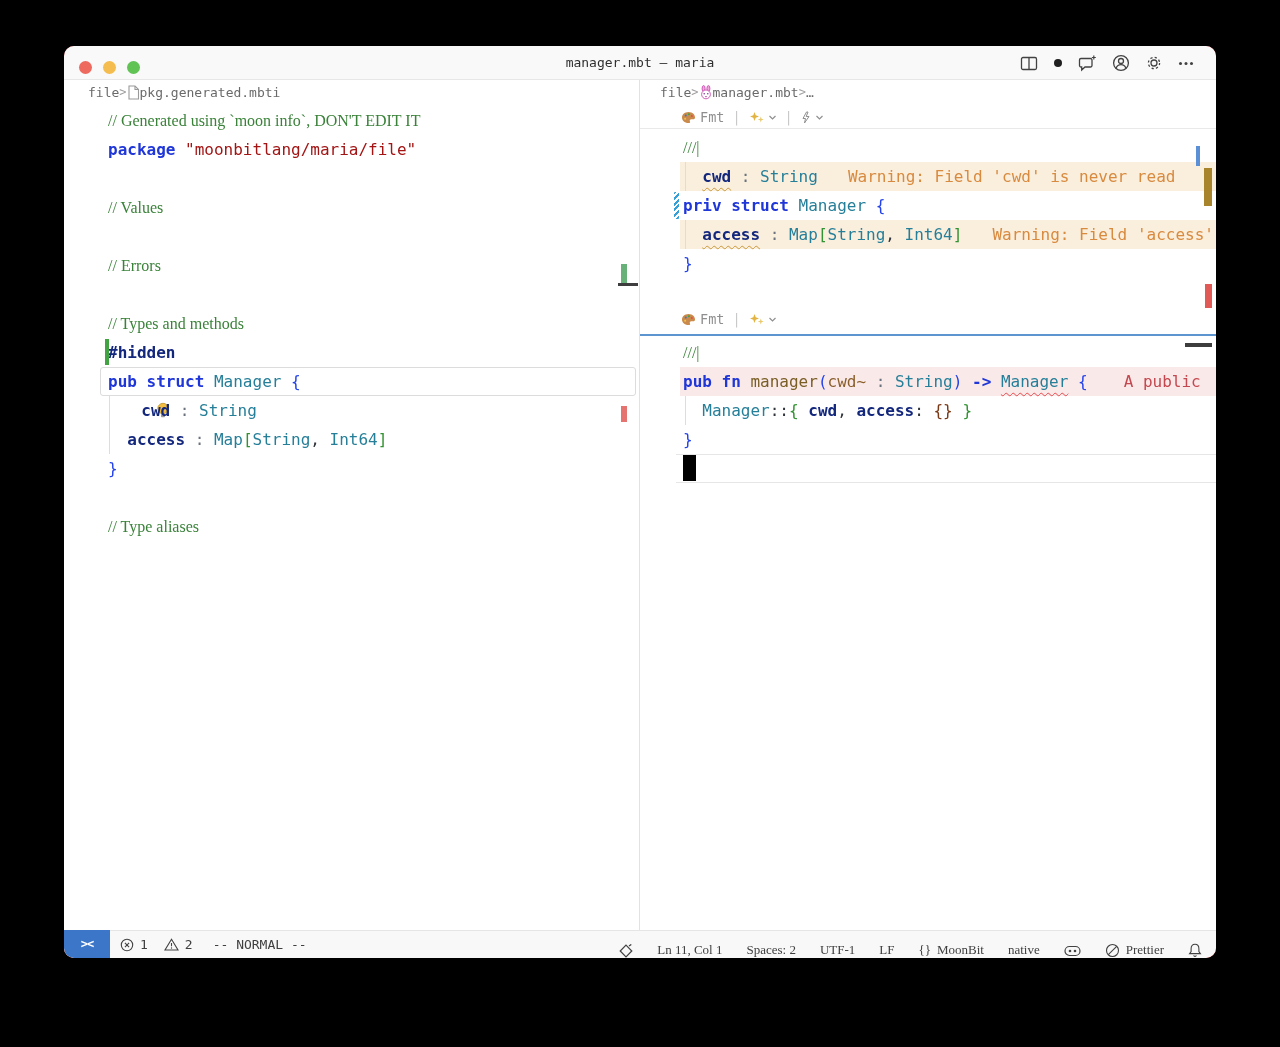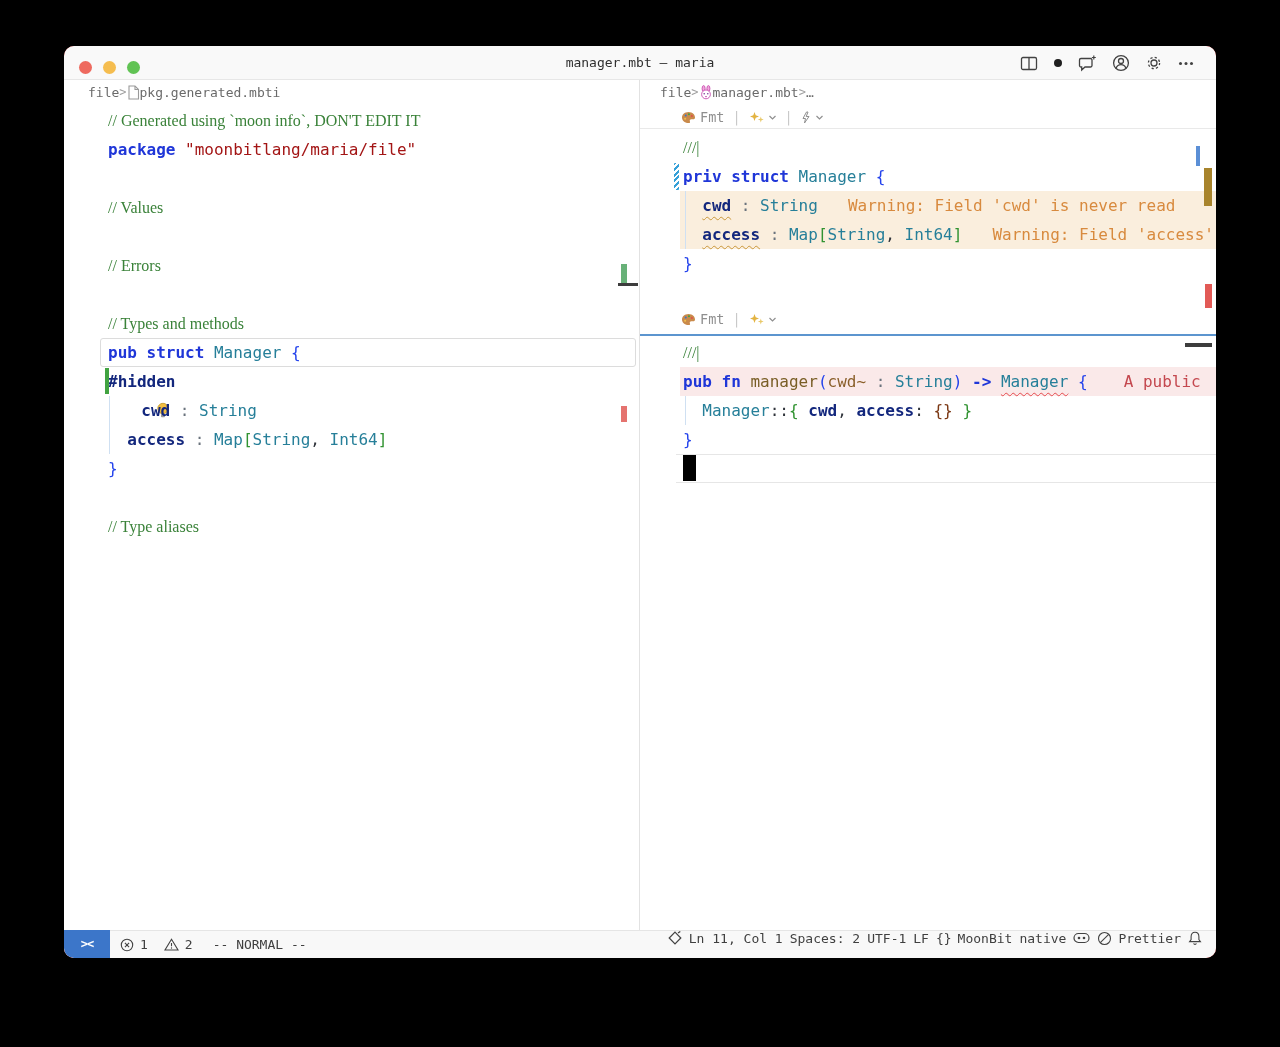--- a/index.html
+++ b/index.html
@@ -76,21 +76,21 @@
   .bluediv{height:2px;background:#5c95cf;margin-bottom:2px;}
   
   .deco{position:absolute;z-index:3;}
   
   .statusbar{position:absolute;left:0;right:0;bottom:0;height:28px;background:#f8f8f8;
              border-top:1px solid #e5e5e5;box-sizing:border-box;font-size:13px;color:#3f3f3f;}
   .remote{position:absolute;left:0;top:-1px;bottom:0;width:46px;background:#3c76c9;color:#fff;
           display:flex;align-items:center;justify-content:center;font-size:12px;font-weight:bold;
           letter-spacing:-1px;border-bottom-left-radius:9px;}
   .sb-left{position:absolute;left:56px;top:0;bottom:0;display:flex;align-items:center;gap:20px;}
-  .sb-right{position:absolute;right:14px;top:0;bottom:0;display:flex;align-items:flex-start;gap:7px;}
+  .sb-right{position:absolute;right:14px;top:0;bottom:0;display:flex;align-items:flex-end;gap:24px;font-family:Liberation Serif, serif;}
   .sb-item{display:flex;align-items:center;gap:6px;}
   .sb-item svg{display:block;}
 </style>
 </head>
 <body>
 
 <div class="window">
 
   <div class="titlebar">
     <div class="tl r"></div>
@@ -154,22 +154,22 @@
       </div>
       <div class="rows" id="left-rows">
           <div class="code-row"><span class="tok-cmt">// Generated using `moon info`, DON'T EDIT IT</span></div>
           <div class="code-row"><span class="tok-kw">package </span><span class="tok-str">"moonbitlang/maria/file"</span></div>
           <div class="code-row"></div>
           <div class="code-row"><span class="tok-cmt">// Values</span></div>
           <div class="code-row"></div>
           <div class="code-row"><span class="tok-cmt">// Errors</span></div>
           <div class="code-row"></div>
           <div class="code-row"><span class="tok-cmt">// Types and methods</span></div>
+          <div class="code-row"><div class="gut-add"></div><span class="tok-field">#hidden</span></div>
           <div class="code-row"><div class="linebox"></div><span class="tok-kw">pub struct </span><span class="tok-type">Manager</span><span class="tok-b1"> {</span></div>
-          <div class="code-row"><div class="gut-add"></div><span class="tok-field">#hidden</span></div>
           <div class="code-row"><div class="guide"></div><span class="gut-bulb"><svg width="14" height="18" viewBox="0 0 14 18">
                 <circle cx="7" cy="6.5" r="5.2" fill="#f2bd40" stroke="#caa23a"></circle>
                 <rect x="5" y="11.8" width="4" height="3.4" rx="0.8" fill="#9a9a9a"></rect>
               </svg></span><span class="tok-plain">  </span><span class="tok-field">cwd</span><span class="tok-op"> : </span><span class="tok-type">String</span></div>
           <div class="code-row"><div class="guide"></div><span class="tok-plain">  </span><span class="tok-field">access</span><span class="tok-op"> : </span><span class="tok-type">Map</span><span class="tok-b2">[</span><span class="tok-type">String</span><span class="tok-plain">, </span><span class="tok-type">Int64</span><span class="tok-b2">]</span></div>
           <div class="code-row"><span class="tok-b1">}</span></div>
           <div class="code-row"></div>
           <div class="code-row"><span class="tok-cmt">// Type aliases</span></div>
           <div class="code-row"></div>
         </div>
@@ -223,22 +223,22 @@
             <span class="lens-btn">
               <svg width="10" height="13" viewBox="0 0 10 13">
                 <path d="M5.5 1 L2 7.5 H4.5 L3.5 12 L8 5.5 H5.2 L7 1Z" fill="none" stroke="#8f8f8f" stroke-width="1"></path>
               </svg>
               <svg width="9" height="7" viewBox="0 0 9 7">
                 <path d="M1.5 2 l3 3 3-3" stroke="#8f8f8f" stroke-width="1.2" fill="none"></path>
               </svg>
             </span>
           </div>
           <div class="code-row"><span class="tok-cmt">///|</span></div>
+          <div class="code-row"><div class="rowbg bg-warn"></div><div class="guide"></div><span class="tok-plain">  </span><span class="tok-field sq-warn">cwd</span><span class="tok-op"> : </span><span class="tok-type">String</span><span class="inline-warn">Warning: Field 'cwd' is never read</span></div>
           <div class="code-row"><div class="gut-mod"></div><span class="tok-kw">priv struct </span><span class="tok-type">Manager</span><span class="tok-b1"> {</span></div>
-          <div class="code-row"><div class="rowbg bg-warn"></div><div class="guide"></div><span class="tok-plain">  </span><span class="tok-field sq-warn">cwd</span><span class="tok-op"> : </span><span class="tok-type">String</span><span class="inline-warn">Warning: Field 'cwd' is never read</span></div>
           <div class="code-row"><div class="rowbg bg-warn"></div><div class="guide"></div><span class="tok-plain">  </span><span class="tok-field sq-warn">access</span><span class="tok-op"> : </span><span class="tok-type">Map</span><span class="tok-b2">[</span><span class="tok-type">String</span><span class="tok-plain">, </span><span class="tok-type">Int64</span><span class="tok-b2">]</span><span class="inline-warn">Warning: Field 'access' is never read</span></div>
           <div class="code-row"><span class="tok-b1">}</span></div>
           <div style="height: 30px;"></div>
           <div class="codelens mb">
             <span class="lens-btn">
               <svg width="15" height="13" viewBox="0 0 16 14">
                 <path d="M8 1 C3.5 1 1 4 1 7 c0 3 2.5 6 7 6 1.6 0 2 -.9 1.5 -1.8 -.5 -1 .2 -2.2 1.5 -2.2 H13 c1.4 0 2 -1 2 -2 C15 4 12.5 1 8 1Z" fill="#c98a4b"></path>
                 <circle cx="5" cy="4.8" r="1.1" fill="#3b76c8"></circle>
                 <circle cx="8.5" cy="3.6" r="1.1" fill="#41a341"></circle>
                 <circle cx="11.6" cy="5.4" r="1.1" fill="#e0504a"></circle>

